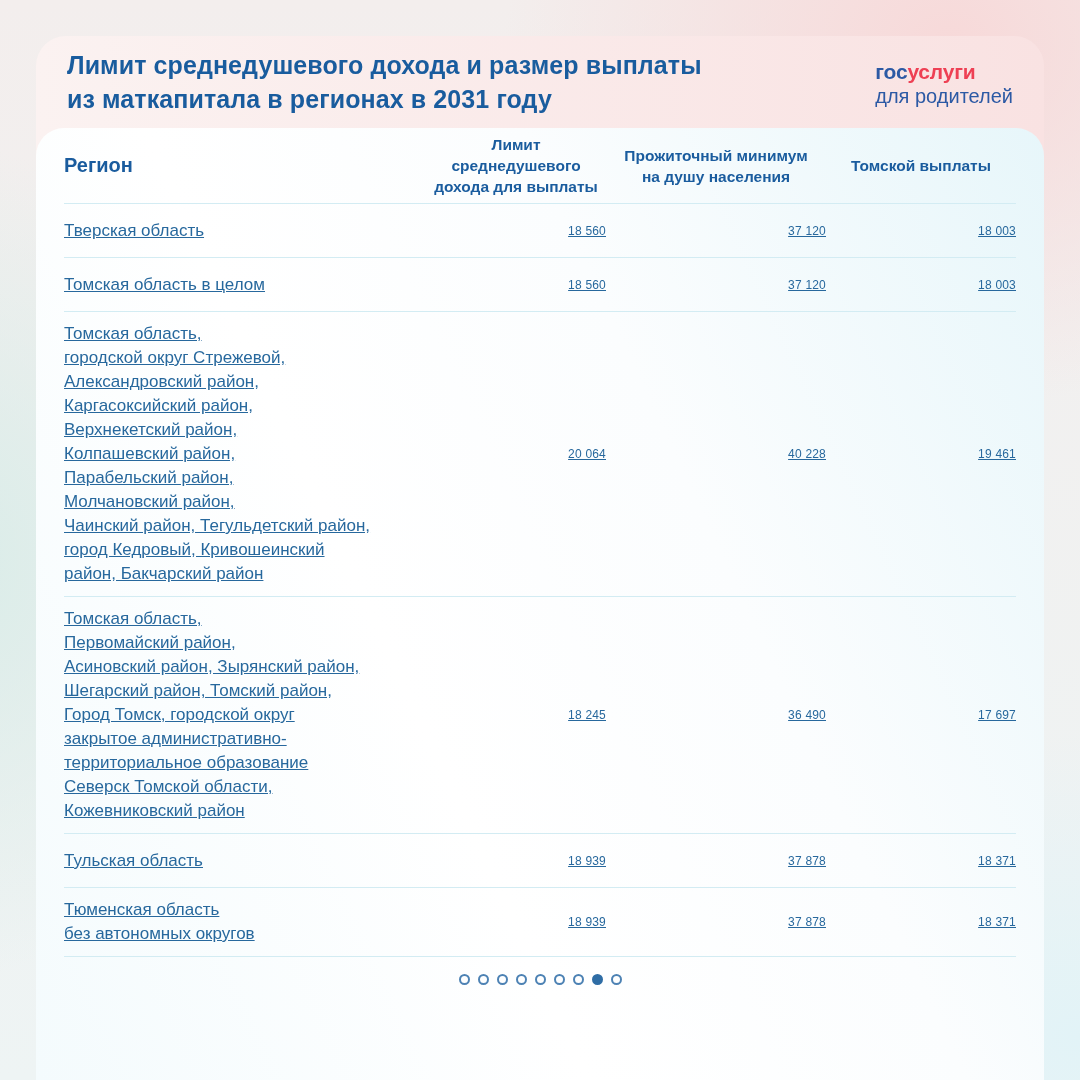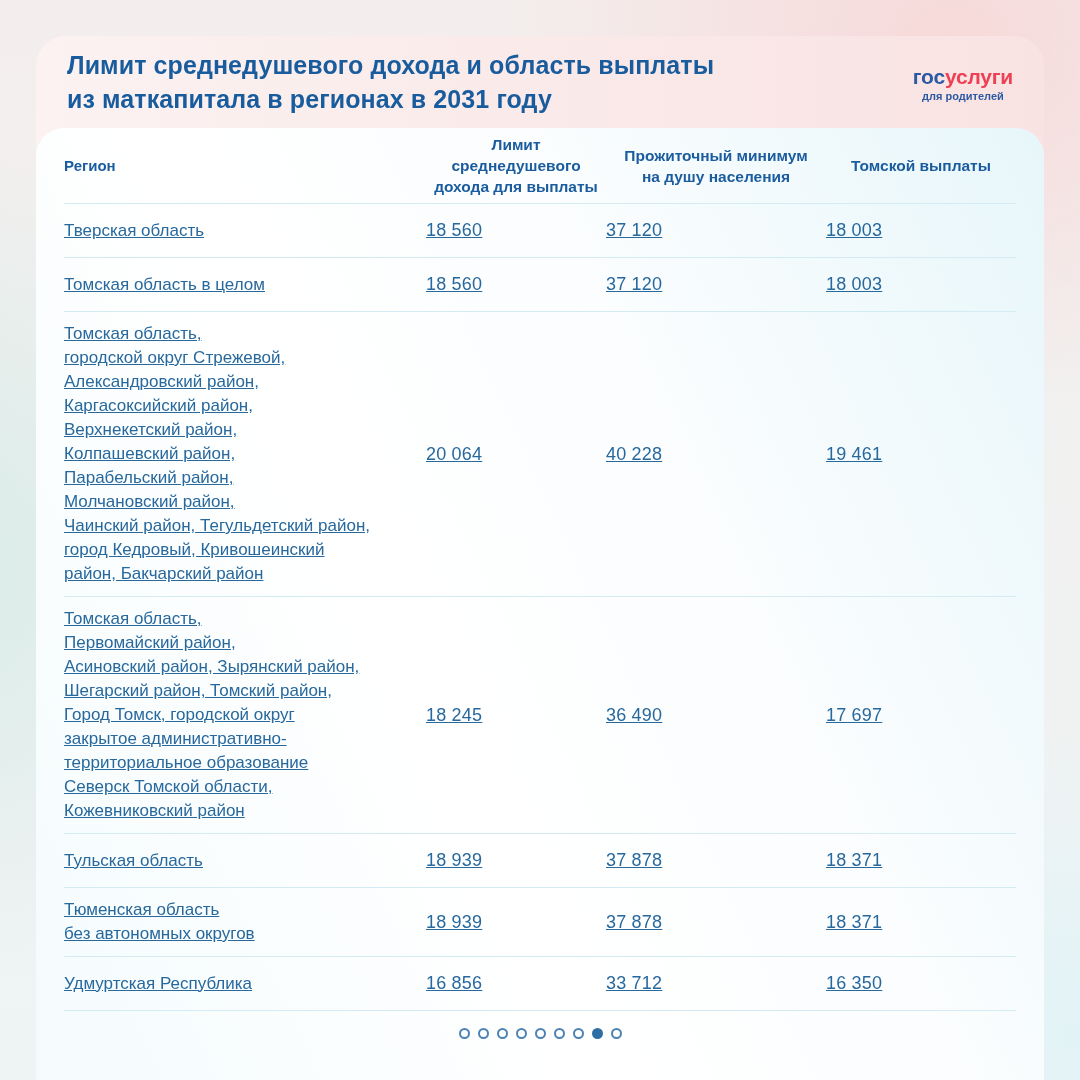--- a/index.html
+++ b/index.html
@@ -32,32 +32,32 @@
     padding: 0 31px 0 31px;
   }
   .title {
     margin: 0;
     font-size: 25px;
     line-height: 34px;
     font-weight: 700;
     letter-spacing: 0.1px;
     color: #195c9e;
   }
-  .logo { text-align: center; margin-top: 4px; }
+  .logo { margin-top: 4px; }
   .logo-word {
     font-size: 21px;
     font-weight: 800;
     letter-spacing: -0.2px;
     line-height: 22px;
   }
   .logo-gos { color: #2c59a4; }
   .logo-uslugi { color: #ee4054; }
   .logo-sub {
-    font-size: 11px;
-    font-weight: 700;
+    font-size: 20px;
+    font-weight: 400;
     color: #2c59a4;
     margin-top: 2px;
   }
   .table-card {
     position: absolute;
     left: 0; right: 0; top: 92px; bottom: 0;
     border-radius: 28px 28px 0 0;
     background: linear-gradient(245deg, #e7f6fa 0%, #fbfdfe 36%, #ffffff 62%, #f4fbfd 100%);
     padding: 0 28px;
   }
@@ -68,37 +68,37 @@
     border-bottom: 1px solid #d3ecf3;
   }
   .thead {
     min-height: 76px;
     color: #1a5c9e;
     font-weight: 700;
     font-size: 15.5px;
     line-height: 21px;
   }
   .th { text-align: center; white-space: pre-line; }
-  .th.region { text-align: left; font-size: 15px; }
+  .th.region { text-align: left; font-size: 20px; }
   .trow {
     min-height: 54px;
     padding: 10px 0;
     color: #27689d;
     font-size: 17px;
     font-weight: 500;
     text-decoration: underline;
   }
   .cell.region {
     line-height: 24px;
     white-space: pre-line;
     padding-right: 8px;
   }
   .cell.num {
-    text-align: left;
-    font-size: 18px;
+    text-align: right;
+    font-size: 12px;
     letter-spacing: 0.2px;
   }
   .dots {
     display: flex;
     justify-content: center;
     align-items: center;
     gap: 8px;
     padding: 17px 0 14px 0;
   }
   .dot {
@@ -111,21 +111,21 @@
     background: #2f6da5;
     border-color: #2f6da5;
   }
 </style>
 </head>
 <body>
 
 <div class="card">
   <div class="card-header">
     <h1 class="title">
-      <span>Лимит среднедушевого дохода и область выплаты</span><br>
+      <span>Лимит среднедушевого дохода и размер выплаты</span><br>
       <span>из маткапитала в регионах в 2031 году</span>
     </h1>
     <div class="logo">
       <div class="logo-word">
         <span class="logo-gos">гос</span><span class="logo-uslugi">услуги</span>
       </div>
       <div class="logo-sub">для родителей</div>
     </div>
   </div>
 
@@ -187,26 +187,20 @@
           <div class="cell num">37 878</div>
           <div class="cell num">18 371</div>
         </div>
         <div class="trow">
           <div class="cell region">Тюменская область
 без автономных округов</div>
           <div class="cell num">18 939</div>
           <div class="cell num">37 878</div>
           <div class="cell num">18 371</div>
         </div>
-        <div class="trow">
-          <div class="cell region">Удмуртская Республика</div>
-          <div class="cell num">16 856</div>
-          <div class="cell num">33 712</div>
-          <div class="cell num">16 350</div>
-        </div>
       </div>
     <div class="dots" id="dots">
         <span class="dot"></span>
         <span class="dot"></span>
         <span class="dot"></span>
         <span class="dot"></span>
         <span class="dot"></span>
         <span class="dot"></span>
         <span class="dot"></span>
         <span class="dot active"></span>

